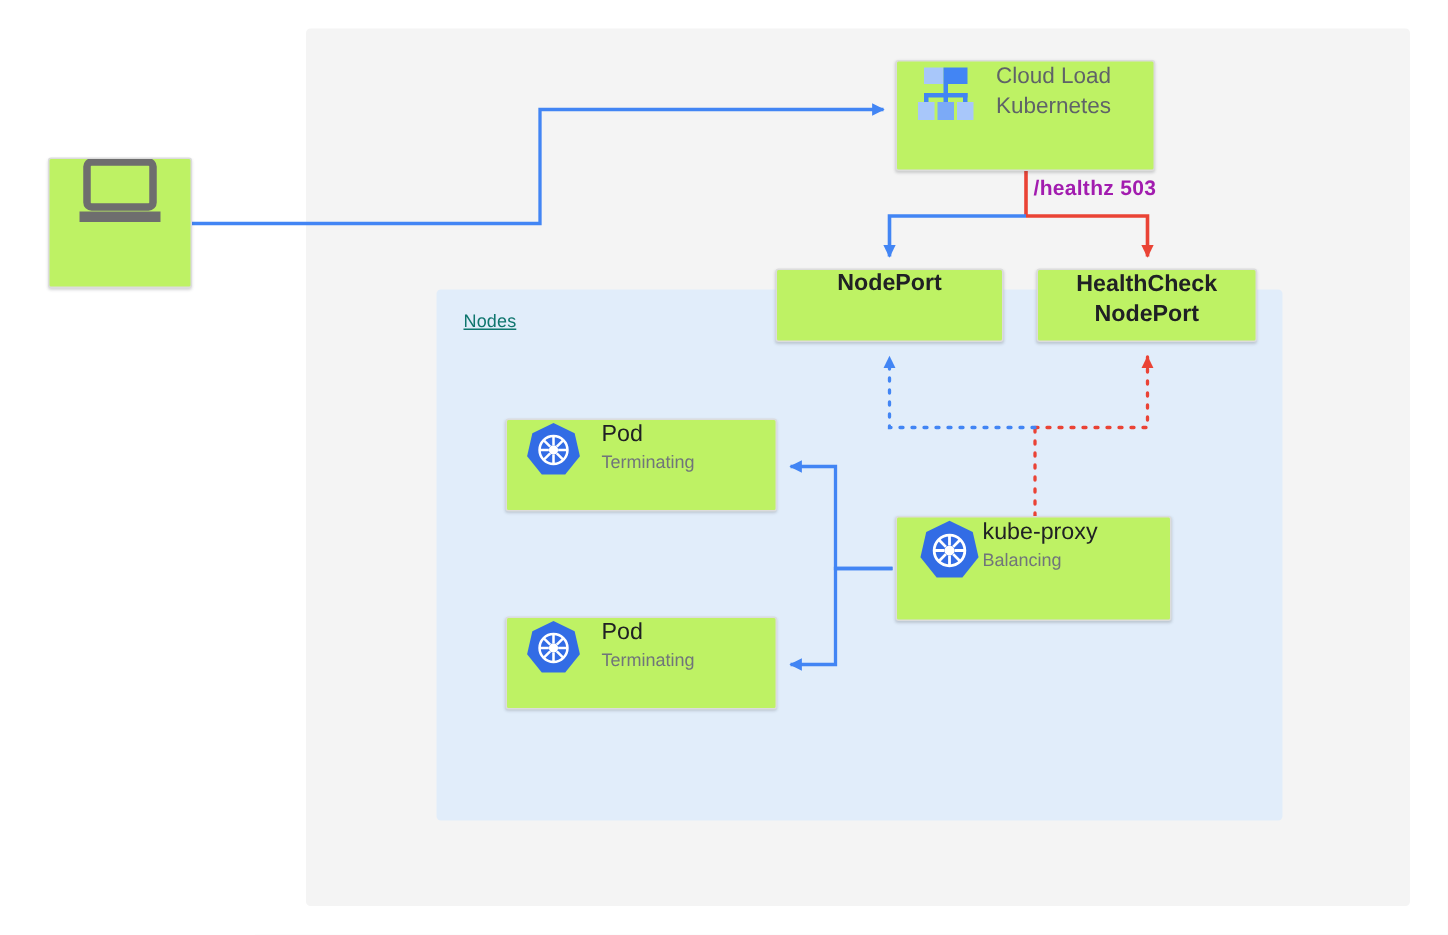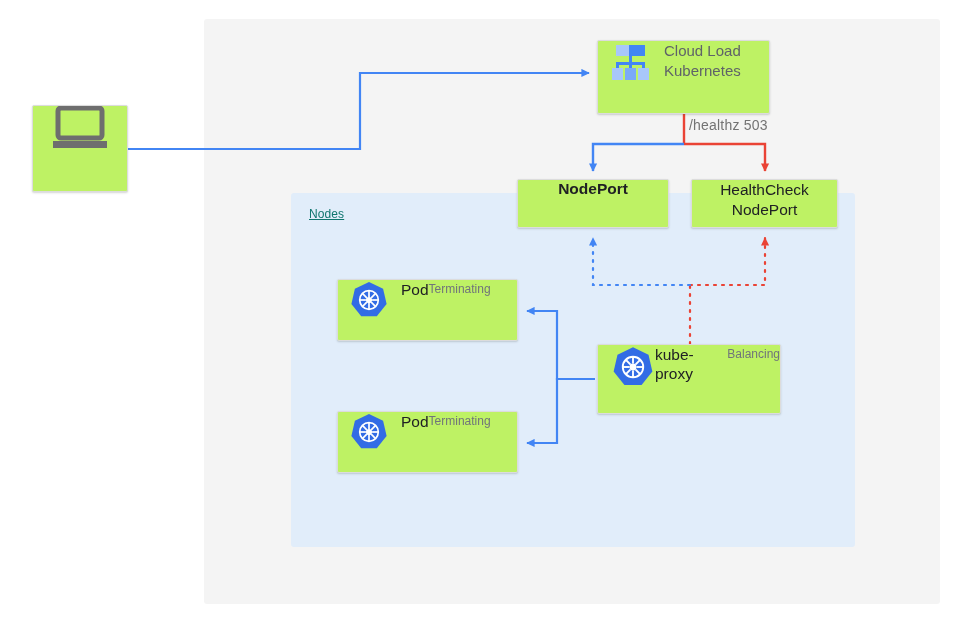--- a/index.html
+++ b/index.html
@@ -25,33 +25,33 @@
         display:flex;align-items:flex-start;}
 
   .client-box{left:32px;top:105px;width:96px;height:87px;justify-content:center;}
 
   .clb-box{left:597px;top:40px;width:173px;height:74px;padding-left:10px;gap:10px;}
   .clb-text{font-size:15px;line-height:20px;color:#5f6368;}
 
   .np-box{left:517px;top:179px;width:152px;height:49px;
           justify-content:center;font-weight:bold;font-size:15.5px;color:#202124;}
   .hcnp-box{left:691px;top:179px;width:147px;height:49px;justify-content:center;
-            text-align:center;font-weight:normal;font-size:15.5px;line-height:20px;color:#202124;}
+            text-align:center;font-weight:bold;font-size:15.5px;line-height:20px;color:#202124;}
 
   .pod-box{left:337px;width:181px;height:62px;padding-left:11px;gap:12px;}
   .pod-1{top:279px;}
   .pod-2{top:411px;}
   .kp-box{left:597px;top:344px;width:184px;height:70px;padding-left:13px;}
 
-  .txt-stack{display:flex;flex-direction:row;justify-content:center;}
+  .txt-stack{display:flex;flex-direction:column;justify-content:center;}
   .txt-title{font-size:15.5px;color:#202124;line-height:19px;}
   .txt-sub{font-size:12px;color:#70757a;line-height:19px;}
 
-  .healthz{position:absolute;left:689px;top:117px;font-size:14px;font-weight:normal;
-           color:#737373;letter-spacing:.2px;text-align:right;}
+  .healthz{position:absolute;left:689px;top:117px;font-size:14px;font-weight:bold;
+           color:#a21caf;letter-spacing:.2px;text-align:right;}
 </style>
 </head>
 <body>
 
 <div id="stage">
 
   <div class="outer-panel"></div>
 
   <div class="nodes-panel"></div>
   <div class="nodes-label">Nodes</div>

